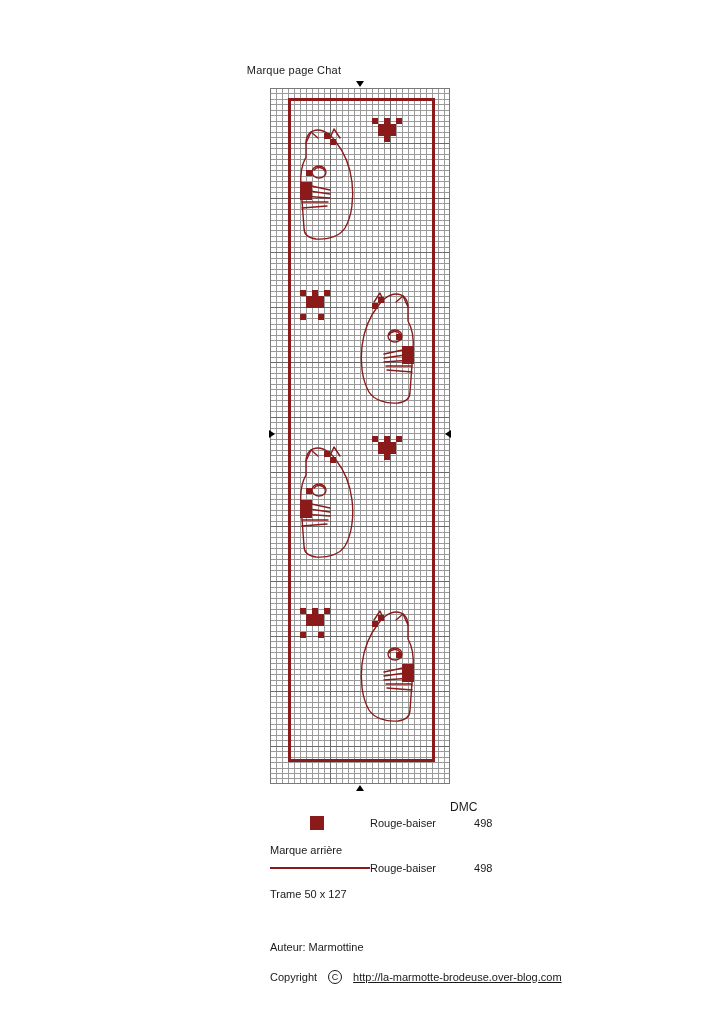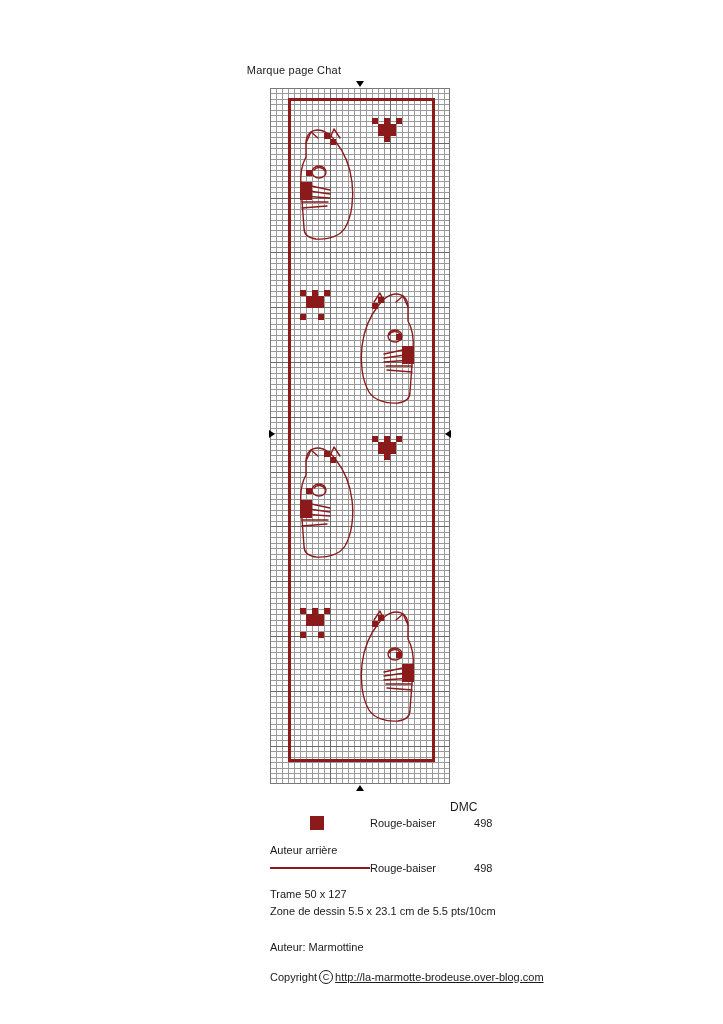--- a/index.html
+++ b/index.html
@@ -165,21 +165,21 @@
     color: #1a1a1a;
   }
   #copyright-line {
     position: absolute;
     left: 270px;
     top: 970px;
     font-size: 11px;
     color: #1a1a1a;
     display: flex;
     align-items: center;
-    gap: 2px;
+    gap: 11px;
   }
   .c-circle {
     display: inline-block;
     width: 12px; height: 12px;
     border: 1px solid #1a1a1a;
     border-radius: 50%;
     font-size: 9px;
     line-height: 12px;
     text-align: center;
   }
@@ -347,32 +347,31 @@
 
 <div id="legend">
   <div class="legend-head">DMC</div>
 
   <div class="legend-row" id="legend-row-1">
     <span class="legend-swatch"></span>
     <span class="lbl">Rouge-baiser</span>
     <span class="num">498</span>
   </div>
 
-  <div id="backstitch-label">Auteur arrière</div>
+  <div id="backstitch-label">Marque arrière</div>
 
   <div id="backstitch-row">
     <span id="backstitch-line"></span>
     <span class="lbl">Rouge-baiser</span>
     <span class="num">498</span>
   </div>
 </div>
 
 <div id="info-block">
   <div>Trame   50 x 127</div>
-  <div>Zone de dessin   5.5 x  23.1 cm de 5.5 pts/10cm</div>
 </div>
 
 <div id="author-line">Auteur: Marmottine</div>
 
 <div id="copyright-line">
   <span>Copyright</span>
   <span class="c-circle">C</span>
   <span id="copyright-url">http://la-marmotte-brodeuse.over-blog.com</span>
 </div>
 

